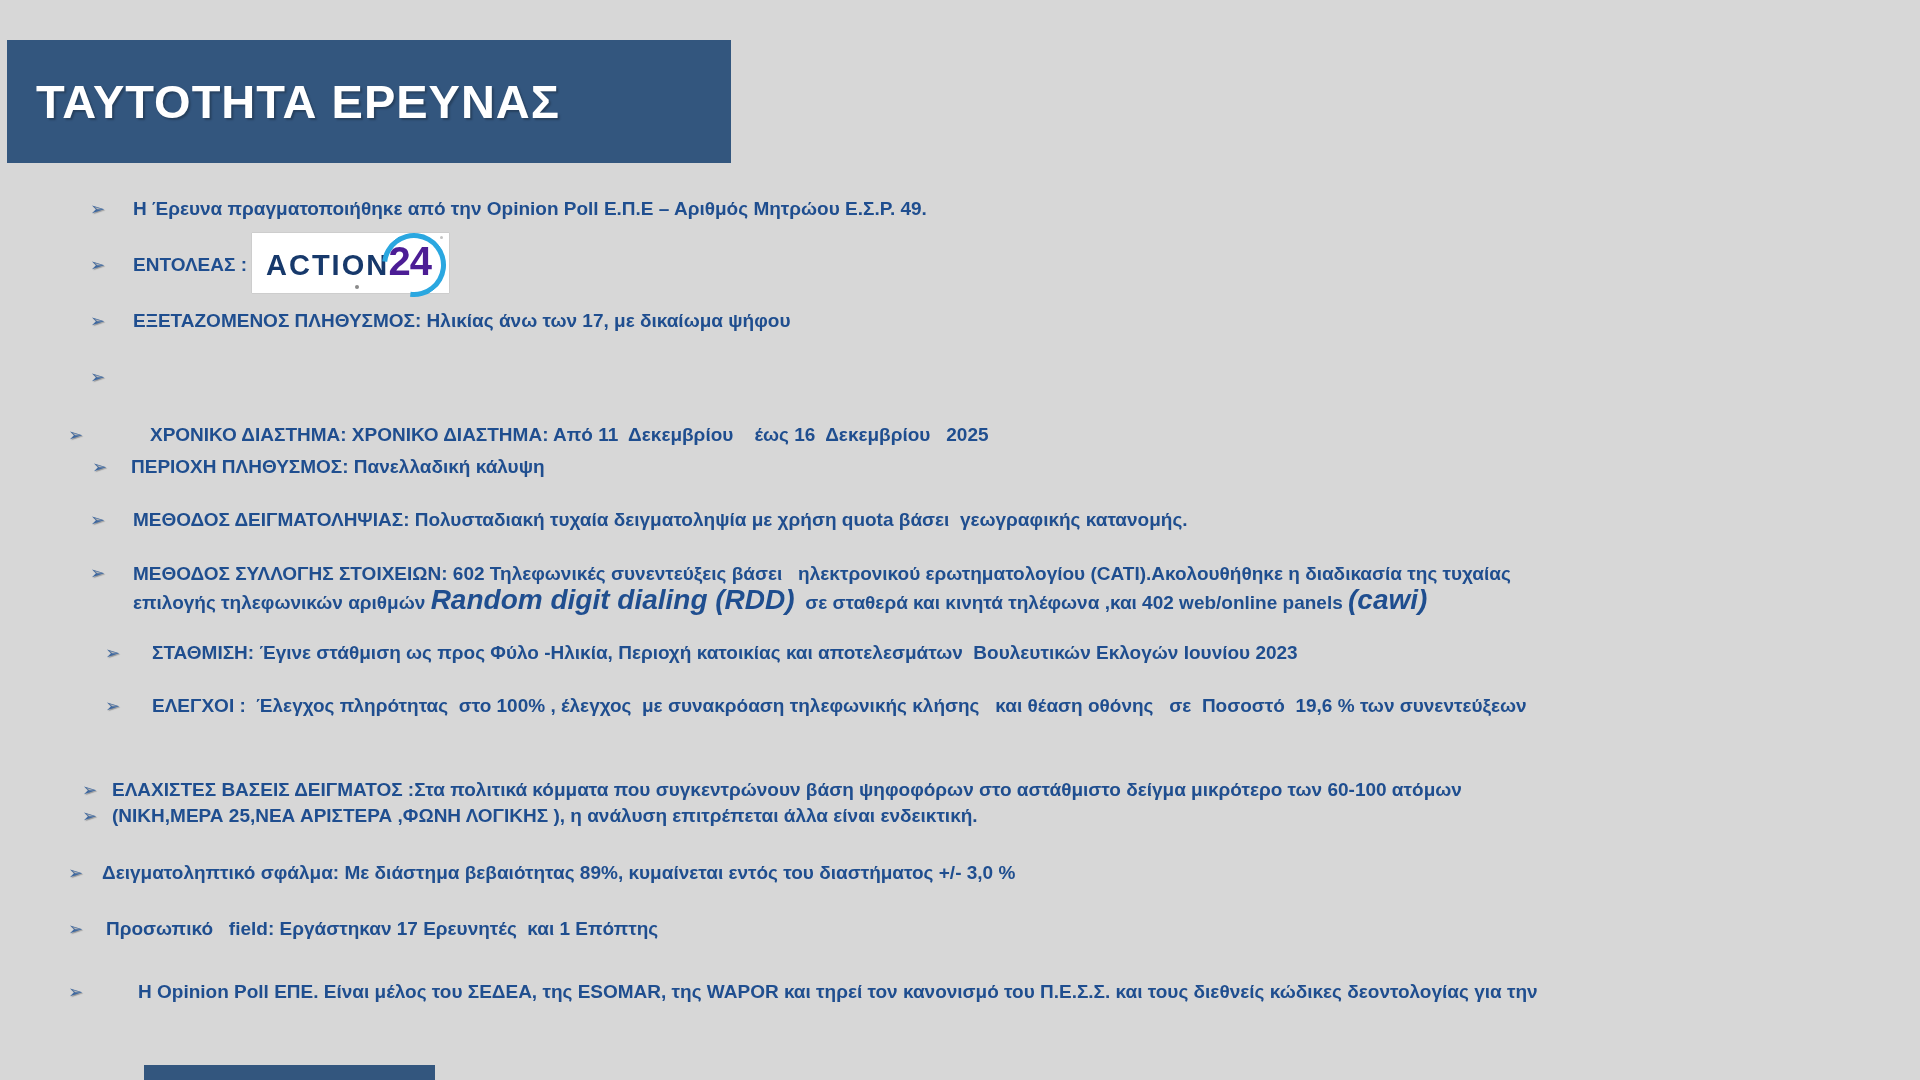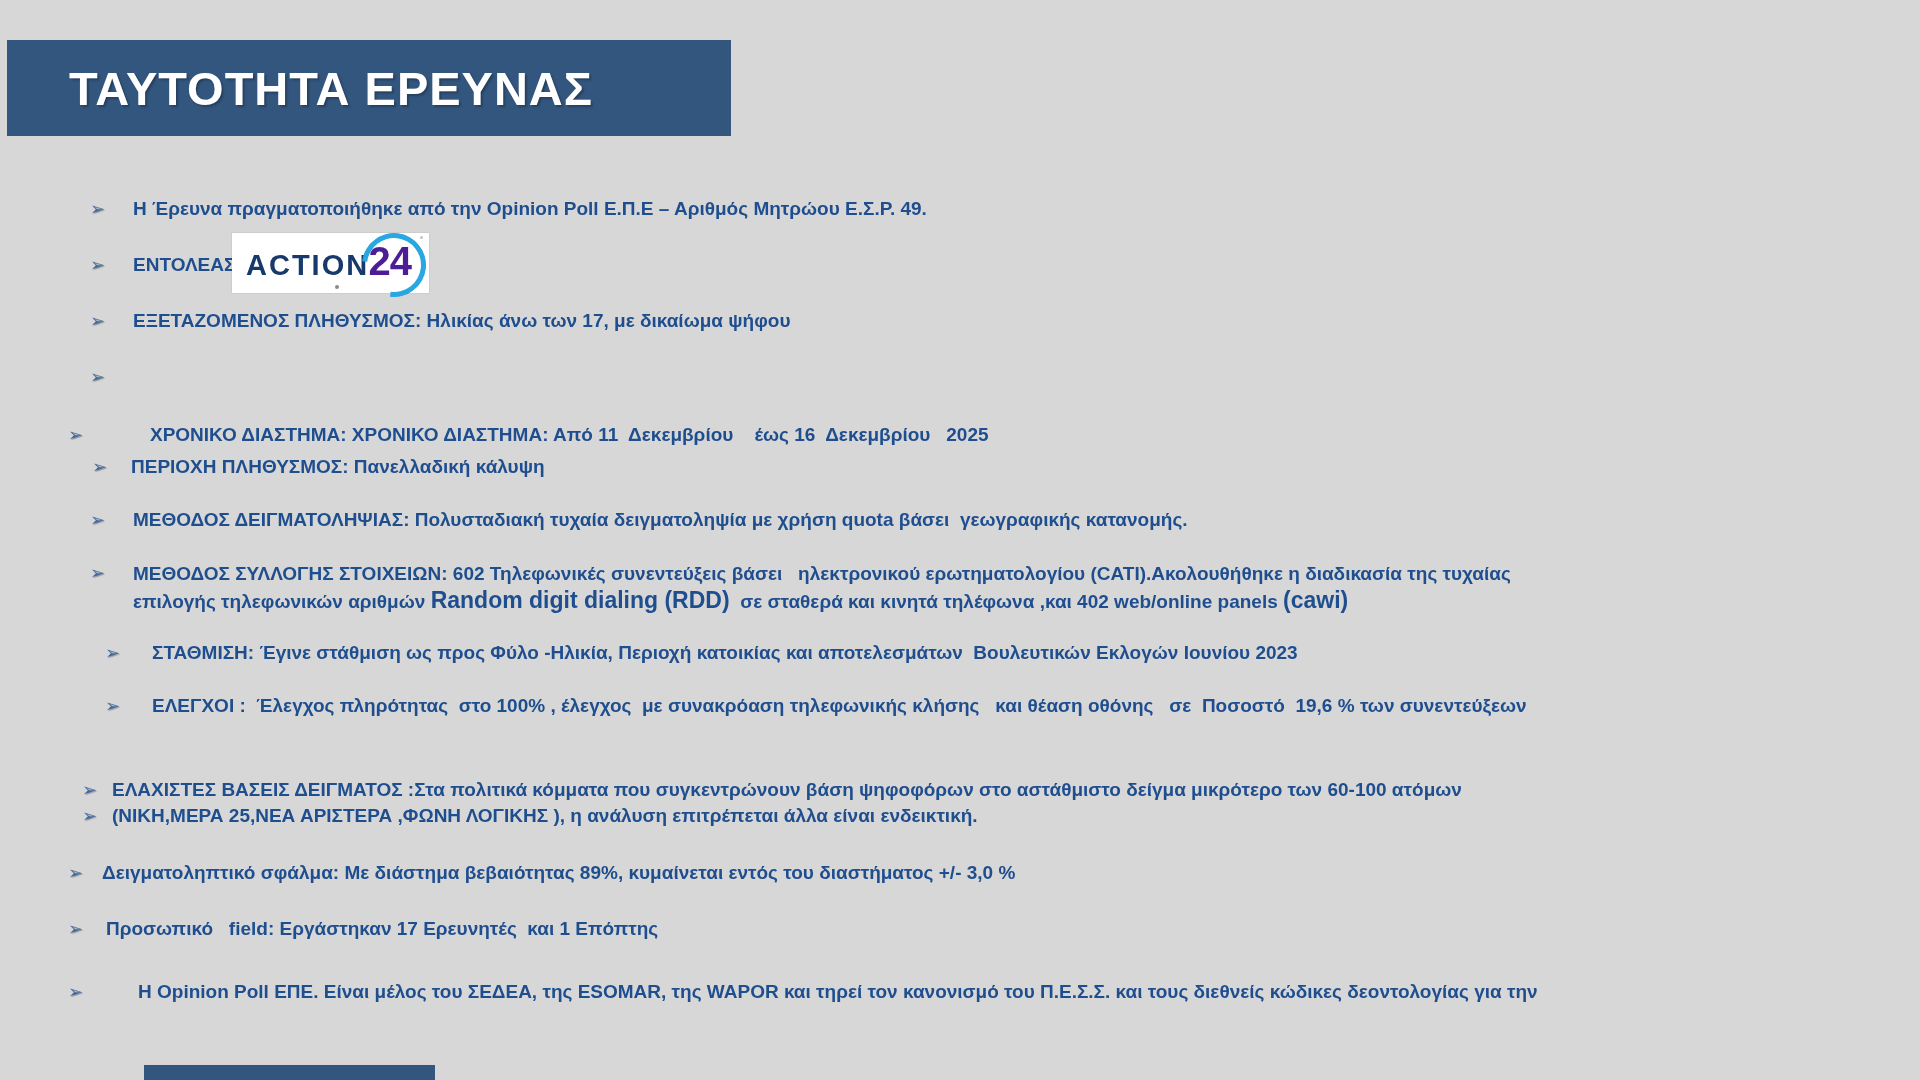--- a/index.html
+++ b/index.html
@@ -2,41 +2,41 @@
 <html><head>
 <meta charset="utf-8">
 <style>
   html,body{margin:0;padding:0;background:#b0b0b0;}
   .slide{
     position:relative;width:1920px;height:1080px;overflow:hidden;
     background:#D7D7D7;
     font-family:"Liberation Sans","DejaVu Sans",sans-serif;
   }
   .banner{
-    position:absolute;left:7px;top:40px;width:724px;height:96px;
-    background:#33567E;display:flex;align-items:center;padding-left:62px;
+    position:absolute;left:7px;top:40px;width:724px;height:123px;
+    background:#33567E;display:flex;align-items:center;padding-left:29px;
     box-sizing:border-box;
   }
   .banner h1{
     margin:0;color:#ffffff;font-size:47px;font-weight:bold;letter-spacing:1px;
     text-shadow:2px 2px 2px rgba(0,0,0,0.25);
   }
   .row{
     position:absolute;display:flex;align-items:flex-start;
     color:#1F4E8F;font-weight:bold;font-size:19px;line-height:26px;
   }
   .row .arr{
     flex:0 0 auto;color:#40699F;font-size:18px;line-height:26px;
     text-shadow:1px 1px 1px rgba(0,0,0,0.3);
   }
   .row .txt{white-space:pre-wrap;}
   .row .txt .ln{display:block;}
-  .big{font-size:23px;line-height:26px;}
+  .big{font-size:28px;line-height:26px;font-style:italic;}
   .logo{
-    position:absolute;left:232px;top:233px;width:197px;height:60px;
+    position:absolute;left:252px;top:233px;width:197px;height:60px;
     background:#ffffff;box-shadow:0 0 1px rgba(0,0,0,0.25);
   }
   .logo .brand{
     position:absolute;left:14px;top:16px;color:#17396B;
     font-size:29px;font-weight:bold;letter-spacing:2px;
   }
   .logo .num{
     position:absolute;right:18px;top:6px;color:#4c1d95;
     font-size:40px;font-weight:bold;letter-spacing:-1px;z-index:2;
   }

